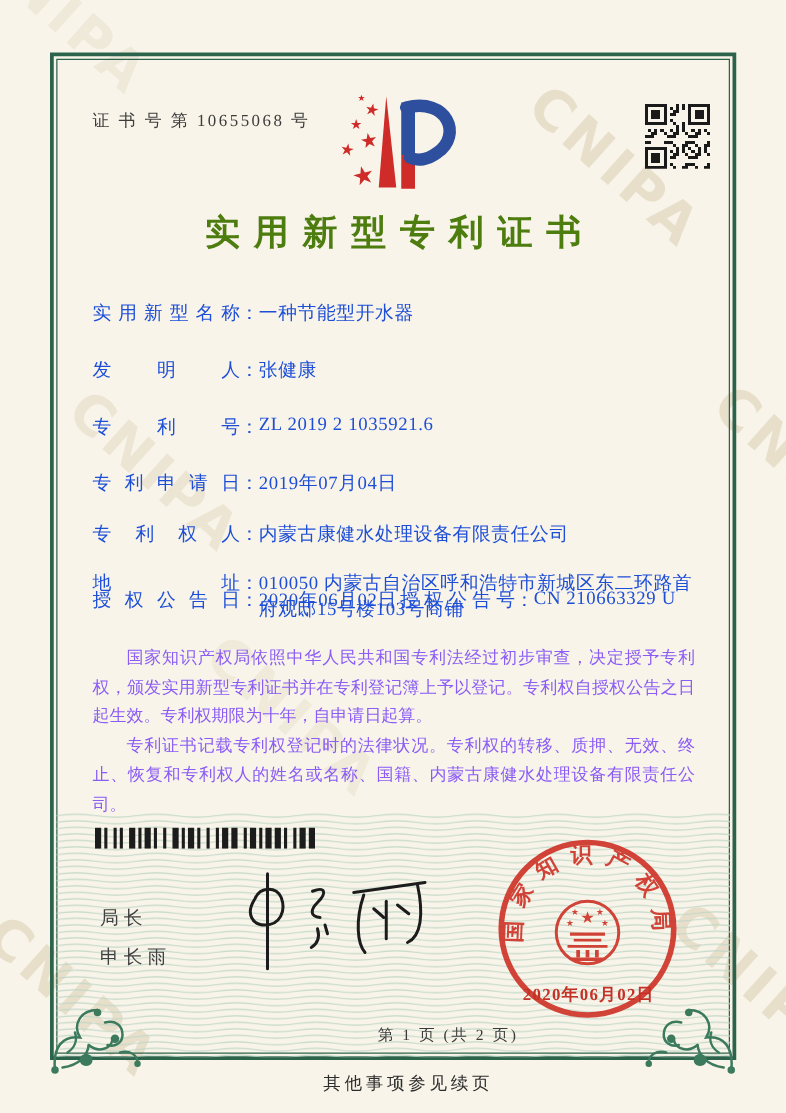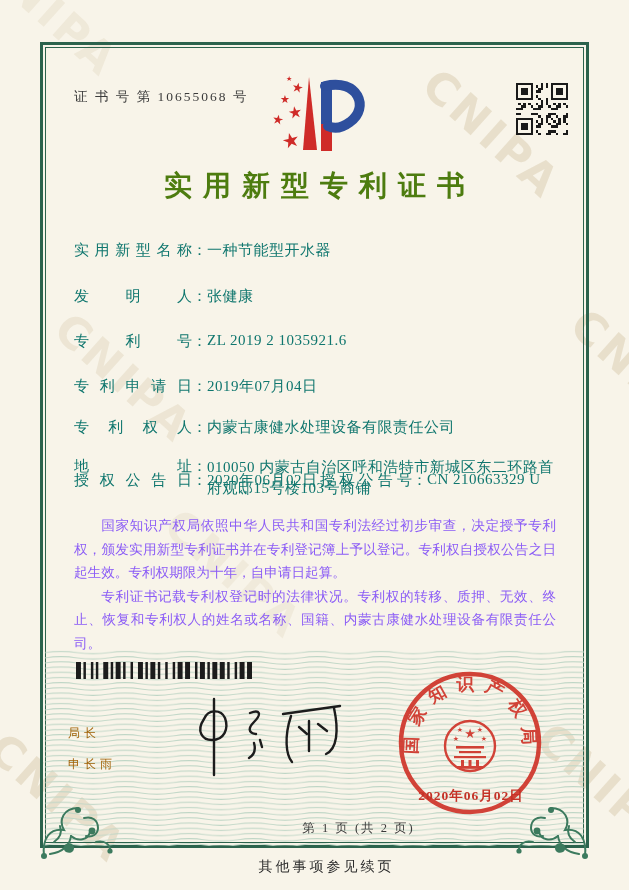--- a/index.html
+++ b/index.html
@@ -35,42 +35,42 @@
     letter-spacing:2px;
   }
   .logo{position:absolute;left:262px;top:70px;width:115px;height:102px;}
   .qr{position:absolute;left:516px;top:83px;width:52px;height:52px;}
   .title{
     position:absolute;left:0;top:167px;width:629px;text-align:center;
     font-size:28px;font-weight:600;color:#4d7c0f;letter-spacing:11px;
     text-indent:11px;
   }
   
-  .frow{position:absolute;left:74px;font-size:15px;color:#0f766e;white-space:nowrap;}
+  .frow{position:absolute;left:74px;font-size:15px;color:#1d4ed8;white-space:nowrap;}
   .flabel{
     display:inline-block;width:118px;text-align:justify;text-align-last:justify;
     vertical-align:top;
   }
   .fcolon{display:inline-block;vertical-align:top;}
   .fvalue{display:inline-block;vertical-align:top;letter-spacing:0.5px;}
   .fr1{top:241px}.fr2{top:287px}.fr3{top:332px}
   .fr4{top:377px}.fr5{top:418px}.fr6{top:457px}.fr7{top:471px}
   .fvalue.wrap{white-space:normal;width:362px;line-height:21px;}
   .fgroup2{position:absolute;left:246px;top:0;white-space:nowrap;}
   .flabel.small{width:92px;}
   
   .body-text{
     position:absolute;left:74px;top:514px;width:482px;
     font-size:13.6px;line-height:23.5px;color:#8b5cf6;text-align:justify;
   }
   .body-text p{margin:0;text-indent:2em;}
   
   .barcode{position:absolute;left:76px;top:662px;width:176px;height:17px;}
   
-  .director{position:absolute;left:68px;font-size:12px;color:#a16207;letter-spacing:4px;}
+  .director{position:absolute;left:80px;font-size:15px;color:#404040;letter-spacing:4px;}
   .director.t1{top:725px}.director.t2{top:756px}
   .sig{position:absolute;left:188px;top:693px;width:170px;height:90px;}
   
   .seal{position:absolute;left:394px;top:666px;width:152px;height:152px;opacity:0.92;}
   .seal-date{
     position:absolute;left:396px;top:787px;width:150px;text-align:center;
     font-size:13.5px;color:#c43227;letter-spacing:1px;font-weight:600;
   }
   
   .page-num{

